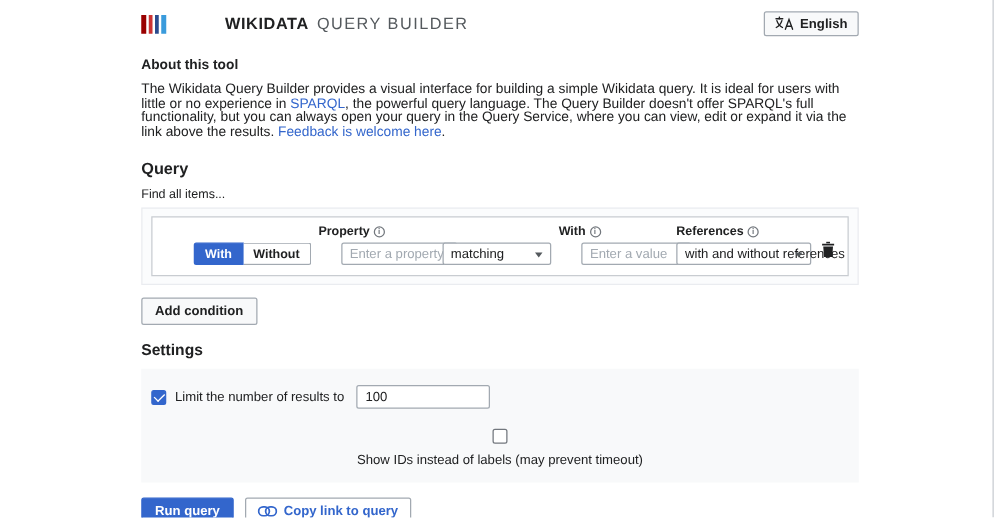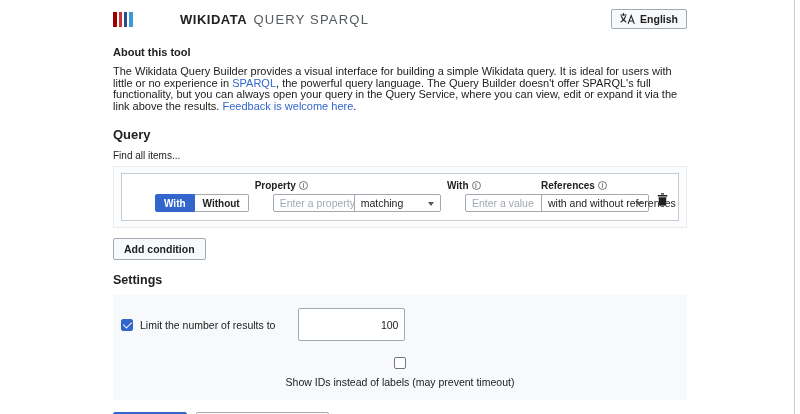--- a/index.html
+++ b/index.html
@@ -103,21 +103,21 @@
     width: 12px; height: 12px; border: 1px solid #72777d; border-radius: 2px;
     background: #fff; position: relative; cursor: pointer; flex: none;
   }
   .checkbox.checked { background: #36c; border-color: #36c; }
   .checkbox.checked::after {
     content: ""; position: absolute; left: 3px; top: 0.5px;
     width: 4px; height: 7px;
     border: solid #fff; border-width: 0 1.6px 1.6px 0;
     transform: rotate(45deg);
   }
-  .limit-input { width: 107px; height: 33px; margin-left: 16px; text-align: right; }
+  .limit-input { width: 107px; height: 19px; margin-left: 3px; }
 
   
   .actions { margin-top: 12px; display: flex; gap: 9px; }
   .run-btn {
     background: #36c; border: 1px solid #36c; border-radius: 2px; color: #fff;
     font-family: "Liberation Sans", sans-serif; font-size: 10.5px; font-weight: bold;
     padding: 4px 10px; cursor: pointer;
   }
   .copy-btn {
     background: #fff; border: 1px solid #a2a9b1; border-radius: 2px; color: #36c;
@@ -140,21 +140,21 @@
     <div class="header">
       <div class="logo">
         <span class="logo-bars">
           <i class="bar1"></i>
             <i class="bar2"></i>
             <i class="bar3"></i>
             <i class="bar4"></i>
         </span>
         <span>
           <span class="logo-wikidata">WIKIDATA</span>
-          <span class="logo-product">QUERY SPARQL</span>
+          <span class="logo-product">QUERY BUILDER</span>
         </span>
       </div>
       <button class="lang-btn">
         <svg width="15" height="11" viewBox="0 0 15 11">
           <g stroke="#202122" stroke-width="1.1" fill="none" stroke-linecap="round">
             <path d="M0.8 2 H6.2"></path>
               <path d="M3.5 0.6 V2"></path>
             <path d="M1.5 3.5 C2.3 6.2 4.2 8 6 9"></path>
             <path d="M5.5 3.5 C4.7 6.2 2.8 8 1 9"></path>
             <path d="M8.3 10.4 L11.2 2.6 L14.1 10.4"></path>

